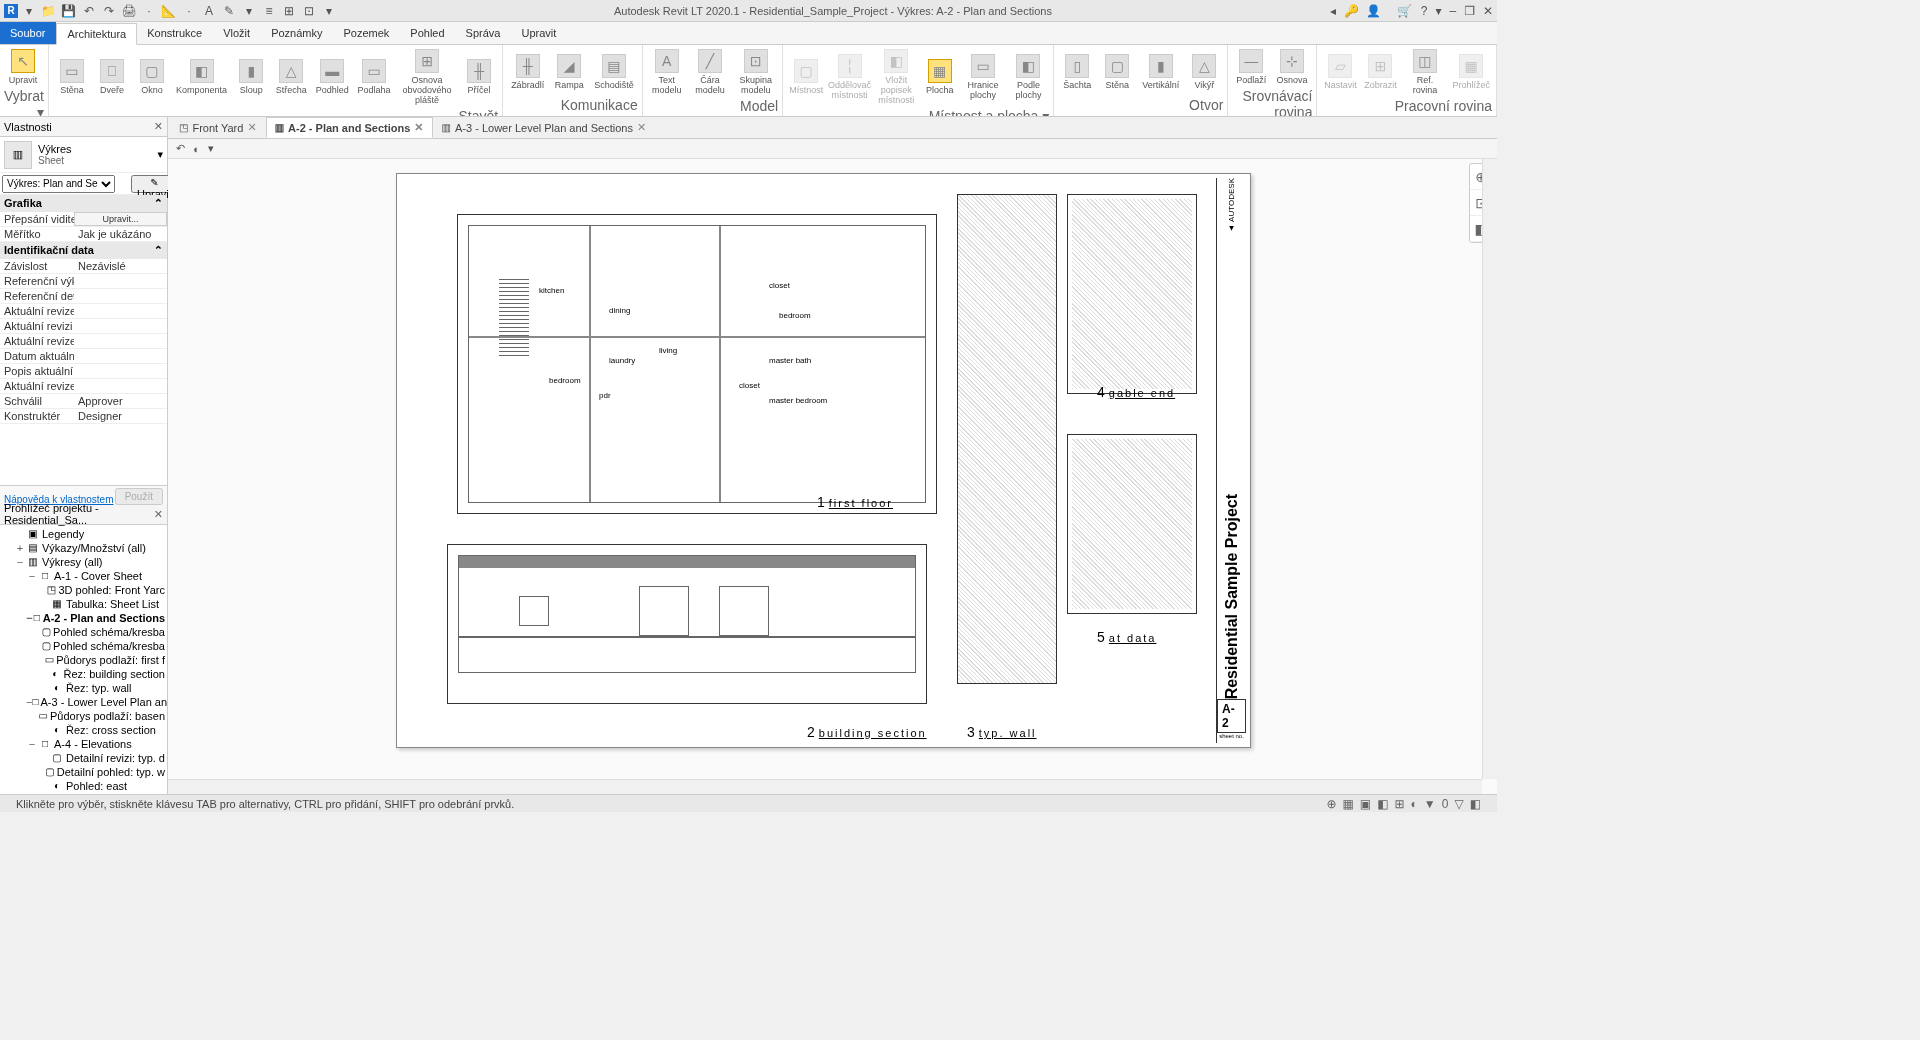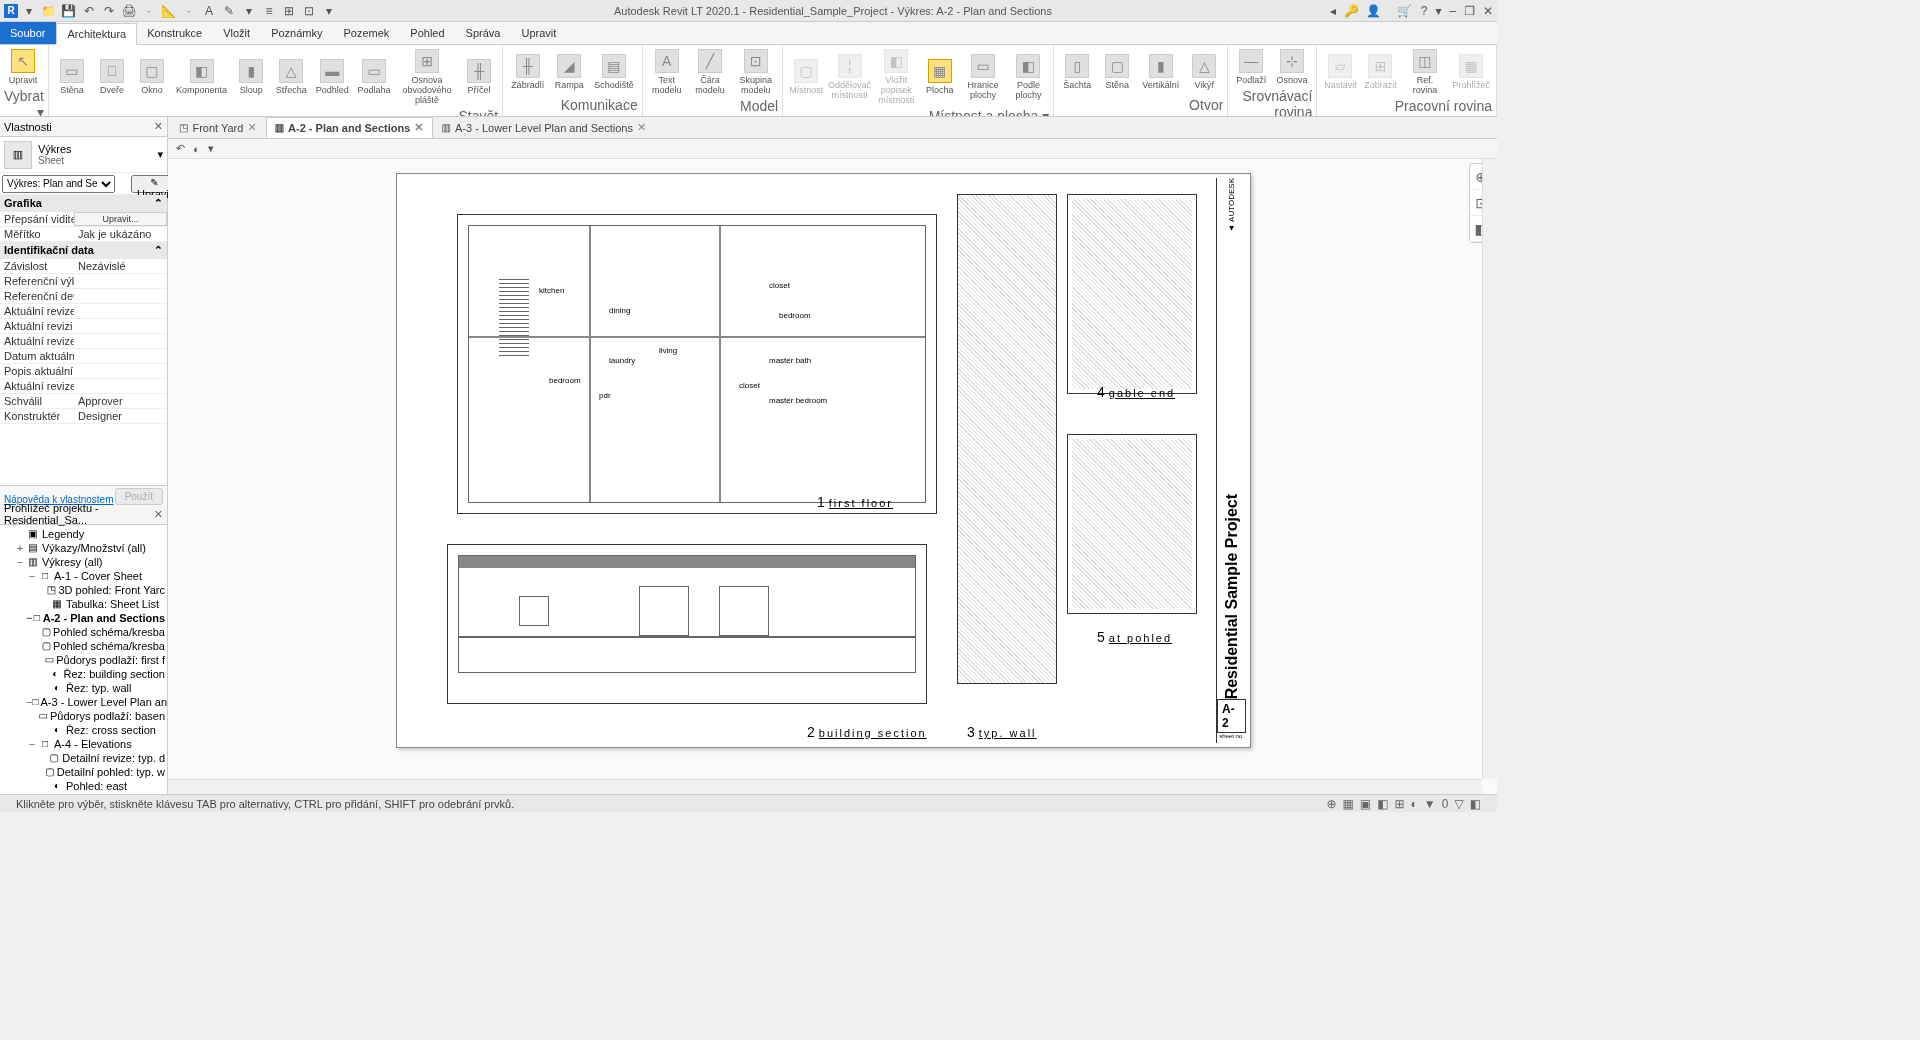--- a/index.html
+++ b/index.html
@@ -469,21 +469,21 @@
             <span>Řez: cross section</span>
           </div>
           <div class="node" style="padding-left: 24px;">
             <span class="tw">−</span>
             <span class="ic">□</span>
             <span>A-4 - Elevations</span>
           </div>
           <div class="node" style="padding-left: 36px;">
             <span class="tw"></span>
             <span class="ic">▢</span>
-            <span>Detailní revize: typ. d</span>
+            <span>Detailní revizi: typ. d</span>
           </div>
           <div class="node" style="padding-left: 36px;">
             <span class="tw"></span>
             <span class="ic">▢</span>
             <span>Detailní pohled: typ. w</span>
           </div>
           <div class="node" style="padding-left: 36px;">
             <span class="tw"></span>
             <span class="ic">◐</span>
             <span>Pohled: east</span>
@@ -560,21 +560,21 @@
         </div>
         <div class="drawing detail3">
           <div style="position:absolute;inset:4px" class="hatch"></div>
         </div>
 
         <div id="vtitles">
             <div class="vtitle" style="left: 420px; top: 320px;"><span class="num">1</span><span class="name">first floor</span></div>
             <div class="vtitle" style="left: 410px; top: 550px;"><span class="num">2</span><span class="name">building section</span></div>
             <div class="vtitle" style="left: 570px; top: 550px;"><span class="num">3</span><span class="name">typ. wall</span></div>
             <div class="vtitle" style="left: 700px; top: 210px;"><span class="num">4</span><span class="name">gable end</span></div>
-            <div class="vtitle" style="left: 700px; top: 455px;"><span class="num">5</span><span class="name">at pohled</span></div>
+            <div class="vtitle" style="left: 700px; top: 455px;"><span class="num">5</span><span class="name">at data</span></div>
           </div>
 
         <div class="titleblk">
           <div style="writing-mode:vertical-rl;transform:rotate(180deg);font-size:8px;margin-bottom:6px">▲ AUTODESK</div>
           <div class="vtext">Residential Sample Project</div>
           <div class="sheetno">A-2</div>
           <div style="font-size:6px">sheet no.</div>
         </div>
       </div>
       <div class="navpanel">

